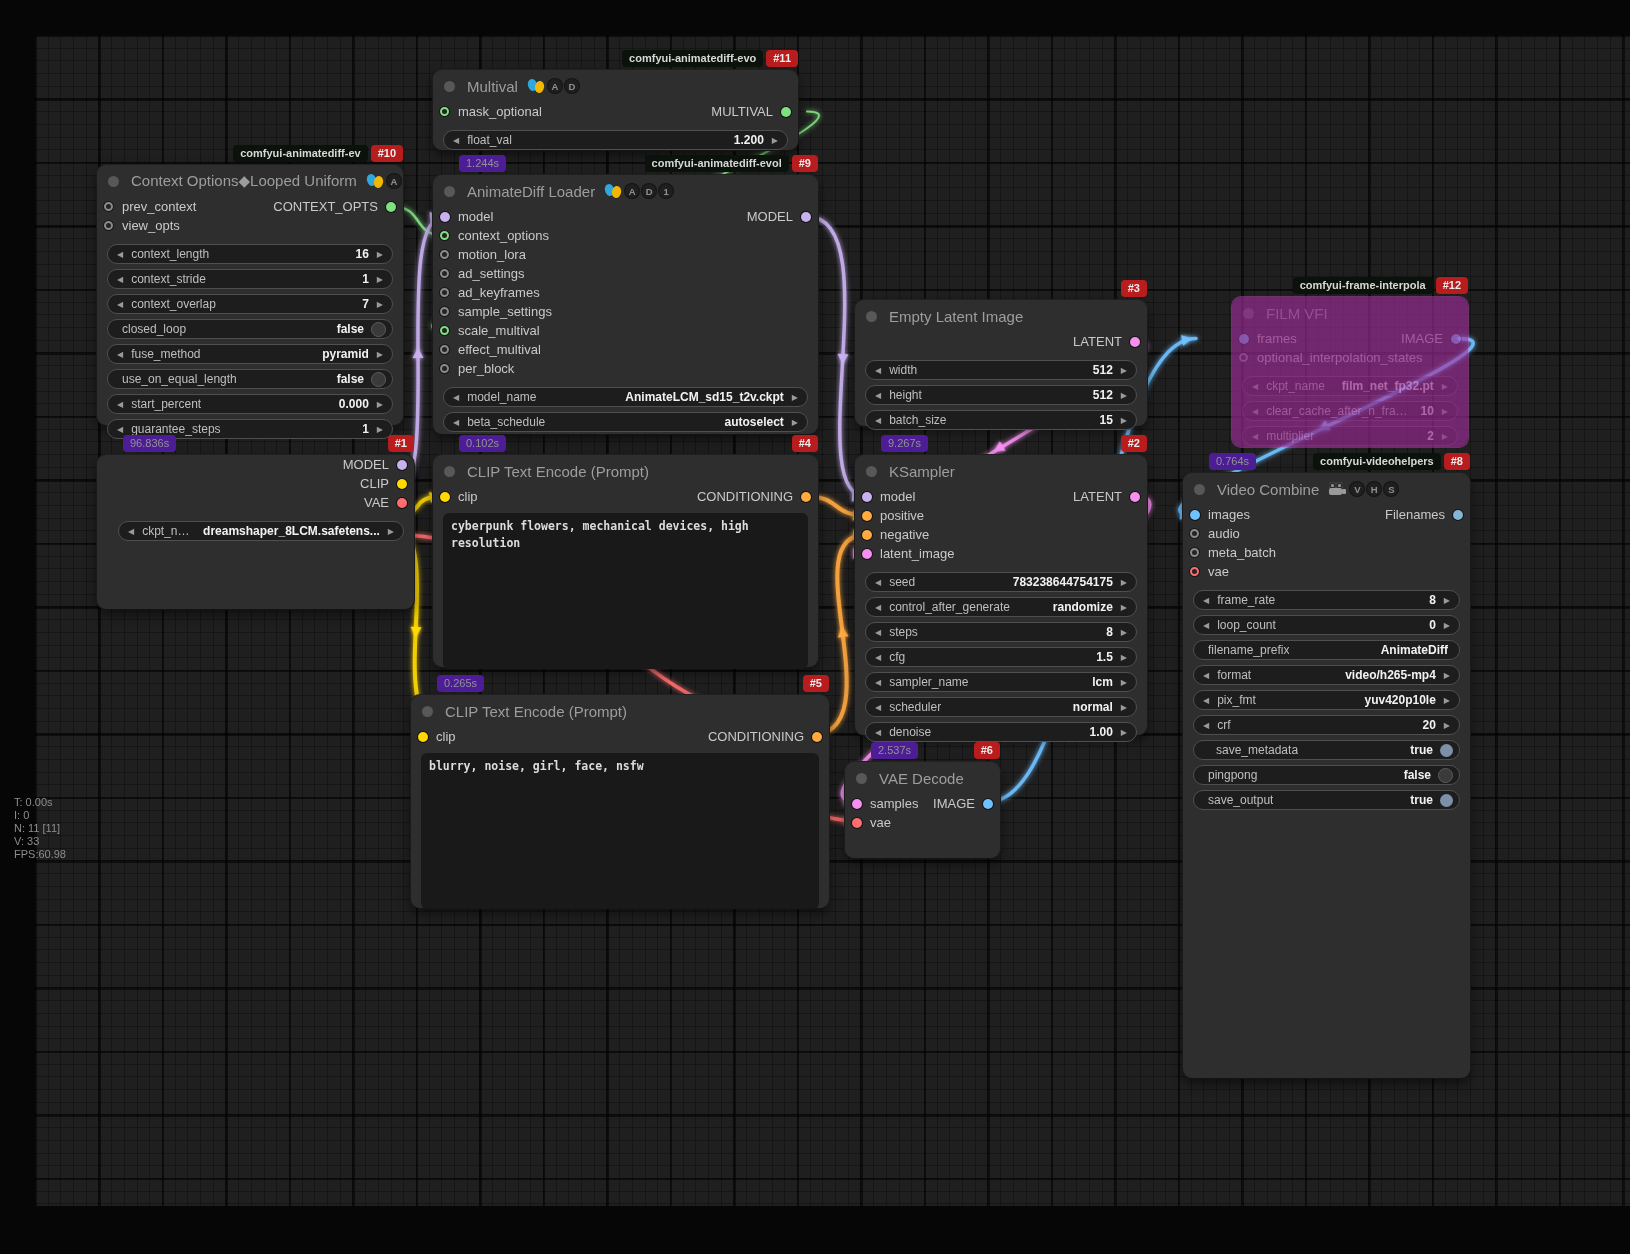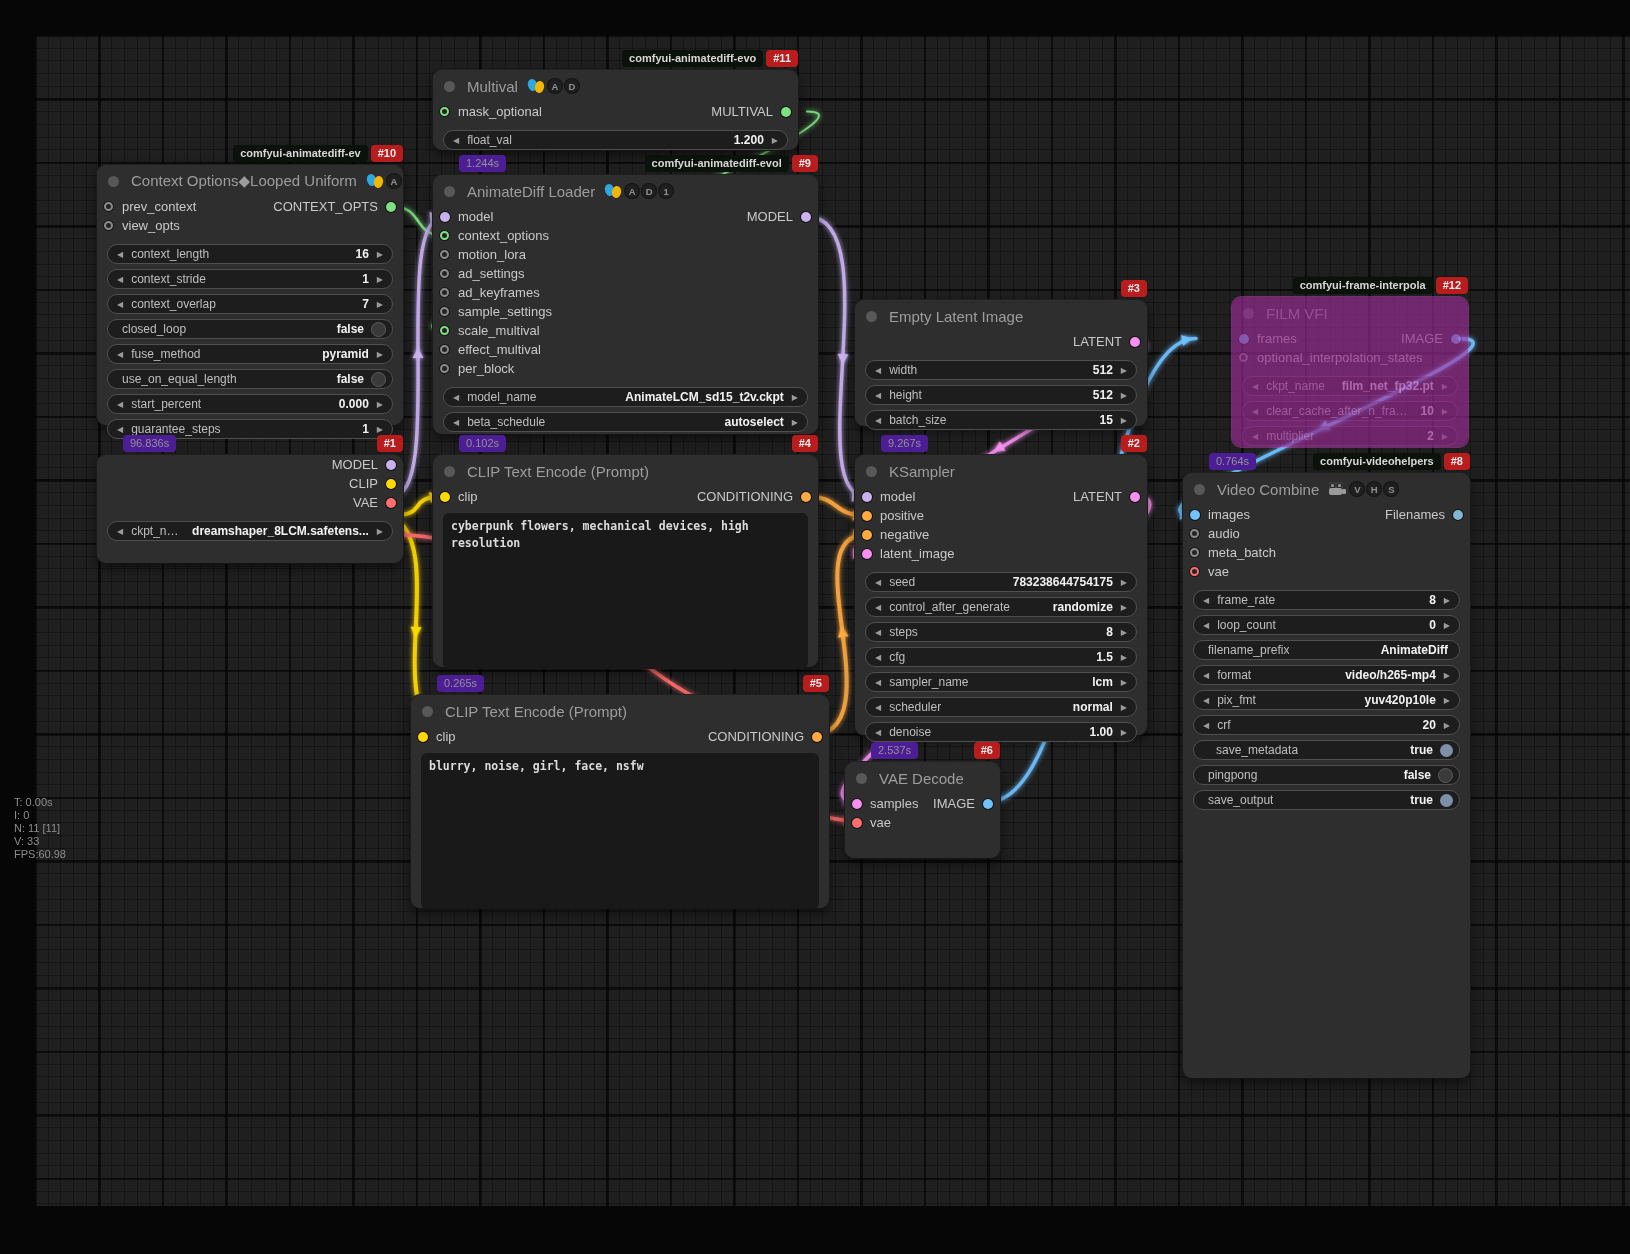--- a/index.html
+++ b/index.html
@@ -277,21 +277,21 @@
             <span class="w-arrow">▶</span>
           </div>
           <div class="widget">
             <span class="w-arrow">◀</span>
             <span class="w-name">beta_schedule</span>
             <span class="w-value">autoselect</span>
             <span class="w-arrow">▶</span>
           </div>
         </div>
       </div>
-      <div class="node" style="left: 97px; top: 455px; width: 306px; height: 108px;">
+      <div class="node" style="left: 97px; top: 455px; width: 306px; height: 154px; padding-left: 11px;">
         <div class="badge b-time">96.836s</div>
         <div class="btr">
           <div class="badge b-id">#1</div>
         </div>
         <div class="rows">
           <div class="prow">
             <span class="outlab">MODEL</span>
             <span class="p-out dot" style="background: rgb(201, 177, 240);"></span>
           </div>
           <div class="prow">

